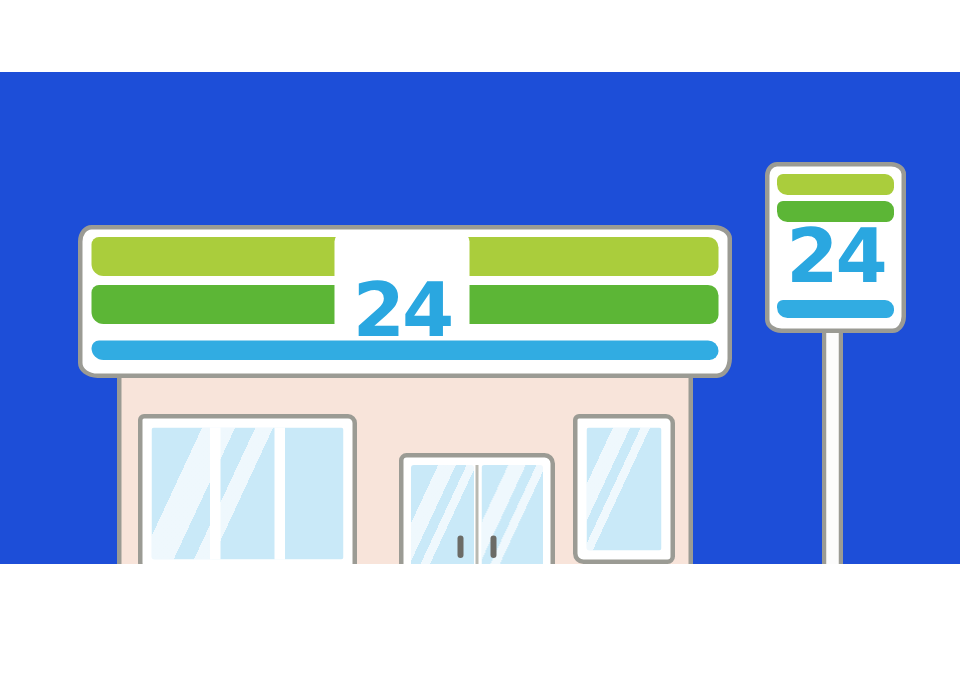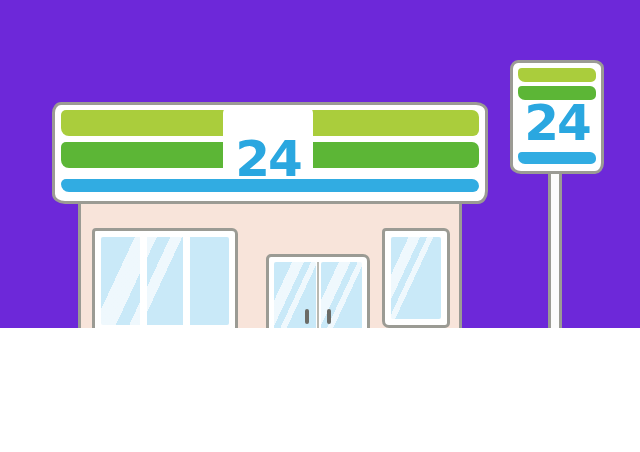--- a/index.html
+++ b/index.html
@@ -1,18 +1,18 @@
 <!DOCTYPE html>
 <html style="--light-green: #aacd3c; --green: #5cb636; --blue: #31ace2; --number-blue: #2aa7e0; --wall-pink: #f8e4da; --glass-blue: #c9e9f8; --outline-gray: #9b9b94; --frame-white: #ffffff;"><head>
 <meta charset="utf-8">
 <style>
   html,body { margin:0; padding:0; background:#ffffff; }
   .canvas {
-    position:relative; width:640px; height:328px; background:#6d28d9;
-    overflow:hidden; font-family:"DejaVu Sans", sans-serif;
+    position:relative; width:640px; height:328px; background:#1d4ed8;
+    overflow:hidden; font-family:"DejaVu Sans", sans-serif;margin-top:48px;
   }
   .ol { border:3px solid var(--outline-gray,#9b9b94); }
 
   
   #building-wall {
     position:absolute; left:78px; top:196px; width:378px; height:175px;
     background:var(--wall-pink,#f8e4da);
     border-radius:5px 8px 6px 9px / 7px 5px 9px 6px; z-index:1;
   }
 

